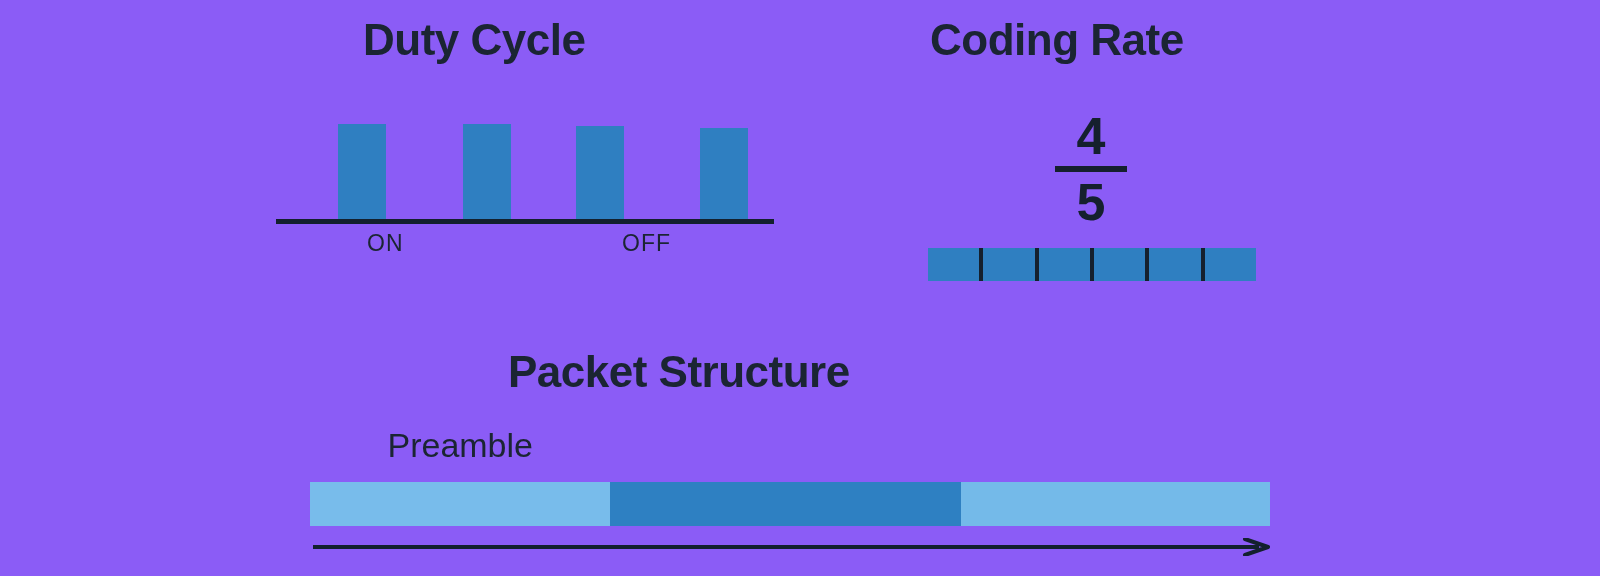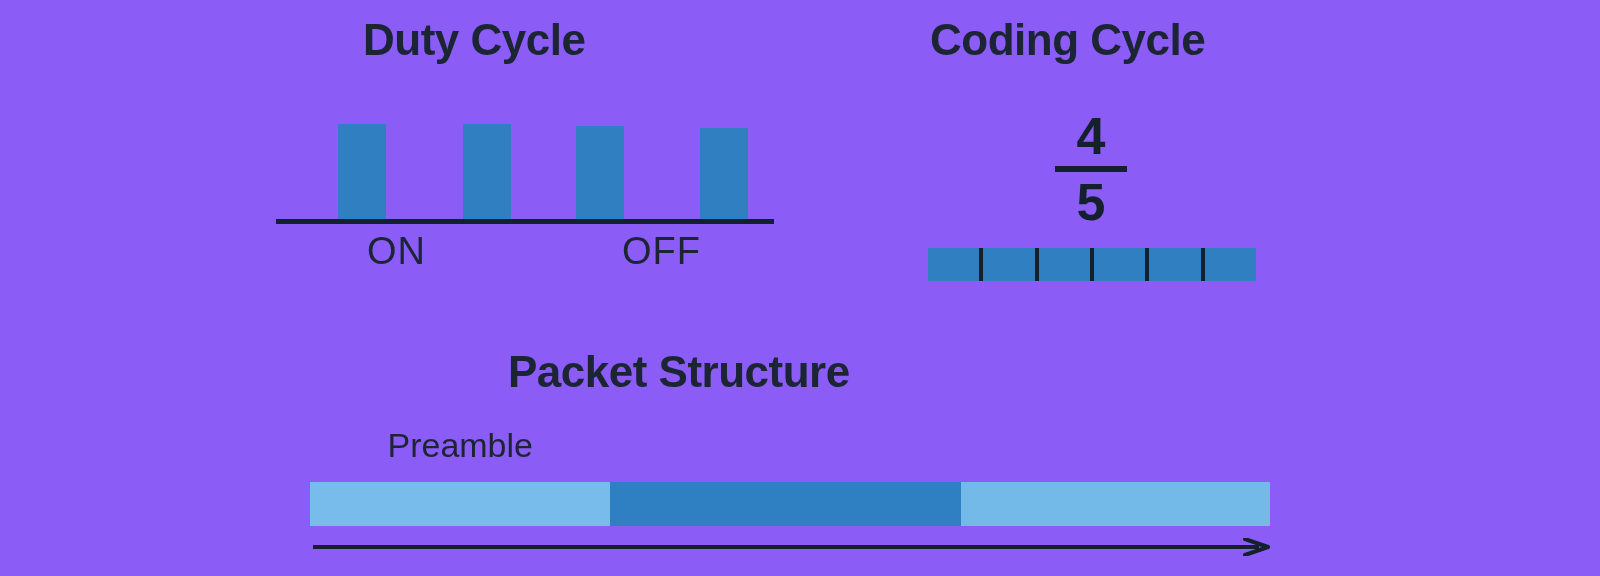--- a/index.html
+++ b/index.html
@@ -50,21 +50,21 @@
     bottom: 4px;
     width: 498px;
     height: 5px;
     background: #13202e;
   }
   .duty-label {
     position: absolute;
     top: 232px;
     color: #1b2533;
     font-weight: 400;
-    font-size: 38px;
+    font-size: 23px;
     letter-spacing: 1px;
     line-height: 1;
   }
   #duty-label-on  { left: 367px; }
   #duty-label-off { left: 622px; }
 
   
   #coding-title { left: 930px; top: 18px; }
 
   #fraction {
@@ -170,21 +170,21 @@
     <div class="pulse" style="left: 62px; height: 96px; background: rgb(47, 127, 193);"></div>
     <div class="pulse" style="left: 187px; height: 96px; background: rgb(47, 127, 193);"></div>
     <div class="pulse" style="left: 300px; height: 94px; background: rgb(47, 127, 193);"></div>
     <div class="pulse" style="left: 424px; height: 92px; background: rgb(47, 127, 193);"></div>
     <div id="duty-baseline" style="background: rgb(19, 32, 46);"></div>
   </div>
 
   <div class="duty-label" id="duty-label-on">ON</div>
   <div class="duty-label" id="duty-label-off">OFF</div>
 
-  <div class="section-title" id="coding-title">Coding Cycle</div>
+  <div class="section-title" id="coding-title">Coding Rate</div>
 
   <div id="fraction">
     <span class="num">4</span>
     <span class="rule"></span>
     <span class="den">5</span>
   </div>
 
   <div id="coding-bar" style="background: rgb(47, 127, 193);">
     <div class="cr-seg" style="border-right: 4px solid rgb(21, 32, 46);"></div>
     <div class="cr-seg" style="border-right: 4px solid rgb(21, 32, 46);"></div>

